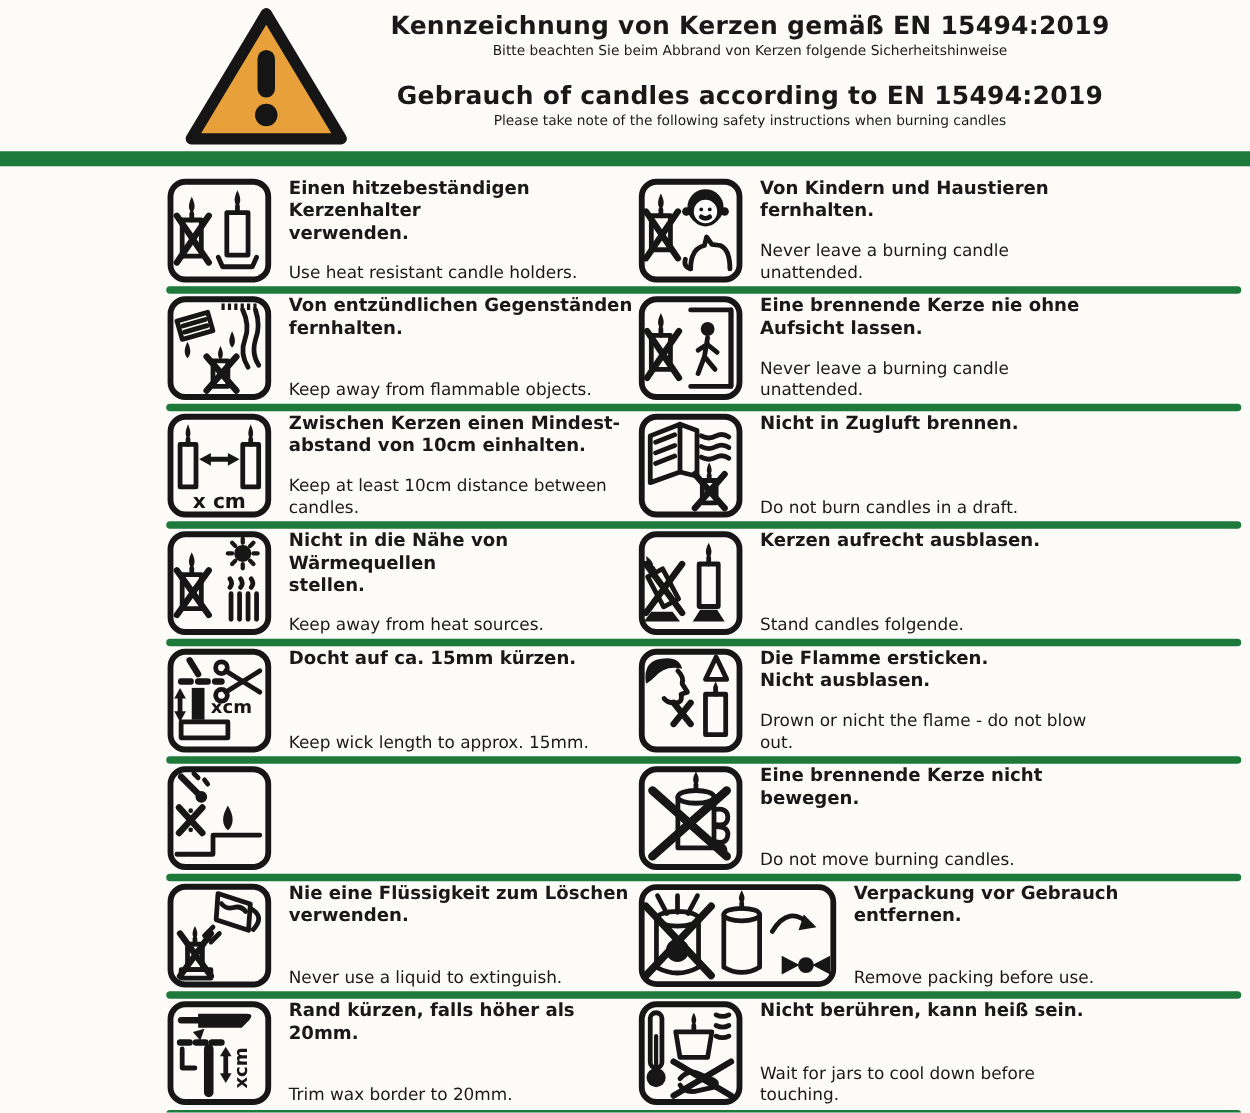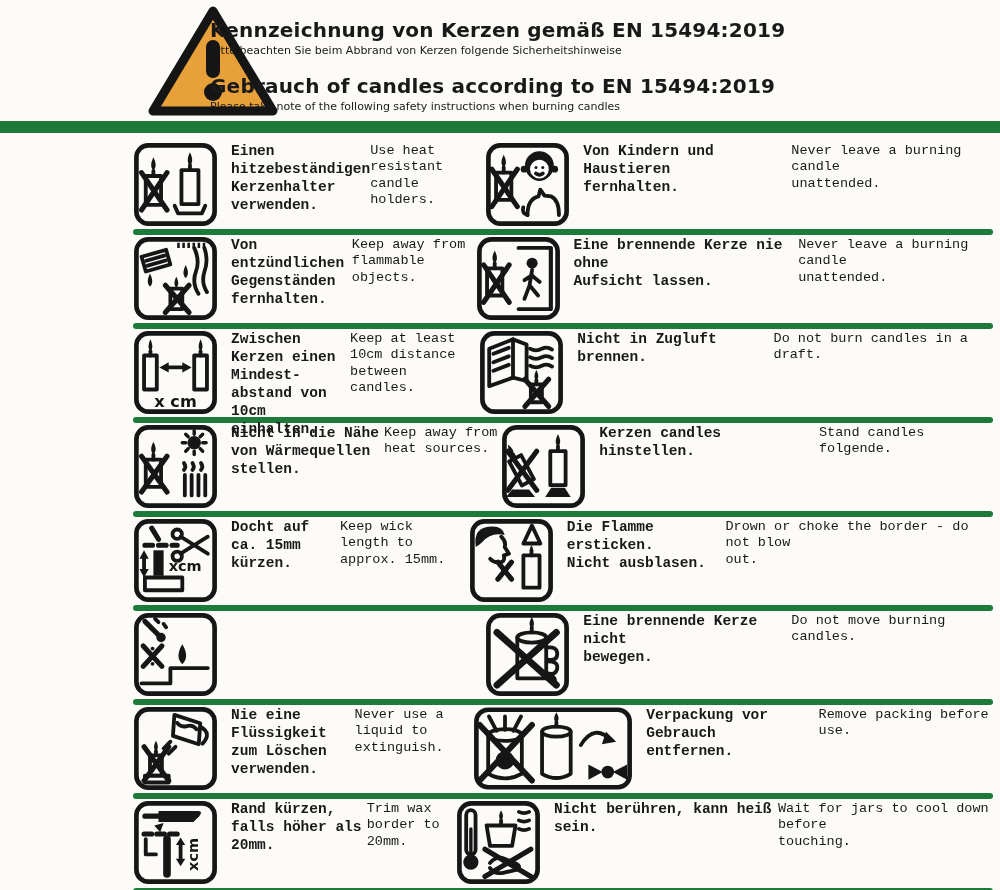--- a/index.html
+++ b/index.html
@@ -5,32 +5,32 @@
   html,body{margin:0;padding:0;}
   body{
     width:1000px;height:890px;overflow:hidden;
     background:#fcfbf8;
     font-family:"DejaVu Sans","Liberation Sans",sans-serif;
     color:var(--text,#191919);
     position:relative;
   }
   .header{position:relative;height:121px;}
   .warning-tri{position:absolute;left:146px;top:4px;}
-  .header-text{position:absolute;left:210px;right:10px;top:18px;}
+  .header-text{position:absolute;left:210px;right:10px;top:8px;text-align:center;}
   .title{font-size:20px;font-weight:bold;letter-spacing:0.2px;}
   .subtitle{font-size:11px;margin-top:2px;}
   .block-en{margin-top:17px;}
   .greenbar{height:12px;background:var(--divider-green,#1d7a3b);}
   .rows{padding-top:9px;}
   .row{display:flex;height:86px;padding-left:133px;}
   .cell{display:flex;width:377px;}
   .cell.right{width:auto;}
   .picto{width:85px;height:85px;flex:none;}
   .picto.wide{width:160px;}
-  .texts{margin-left:13px;display:flex;justify-content:space-between;padding:1px 0 2px;font-family:Liberation Mono, monospace;}
+  .texts{margin-left:13px;display:flex;flex-direction:column;justify-content:space-between;padding:1px 0 2px;}
   .de{font-weight:bold;font-size:14.5px;line-height:1.24;white-space:pre-line;}
   .en{font-size:13.5px;line-height:1.22;white-space:pre-line;}
   .divider{height:6px;margin:1px 0 1px 133px;width:860px;border-radius:3px;background:var(--divider-green,#1d7a3b);}
   .bottombar{height:6px;margin:2px 0 0 133px;width:860px;border-radius:3px;background:var(--divider-green,#1d7a3b);}
   
   .pg{stroke:#161616;stroke-width:4.5;fill:none;stroke-linecap:round;stroke-linejoin:round;}
   .pgb{stroke-width:5.5;}
   .pgx{stroke-width:6;}
   .pgf{fill:#161616;stroke:none;}
   .pgt{fill:#161616;font-family:"DejaVu Sans",sans-serif;font-weight:bold;}
@@ -243,21 +243,21 @@
         </g>
         <line x1="8" y1="32" x2="42" y2="78" class="pg pgx"></line>
           <line x1="42" y1="32" x2="8" y2="78" class="pg pgx"></line>
         <path class="pgf" d="M6 86 l7 -9 h20 l7 9 Z"></path>
         <rect x="58" y="32" width="18" height="40" class="pg"></rect>
         <line x1="67" y1="32" x2="67" y2="26" class="pg"></line>
         <path class="pgf" d="M67 12 C63.5 19 63.5 23 67 26.5 C70.5 23 70.5 19 67 12 Z"></path>
         <path class="pgf" d="M52 86 l7 -11 h16 l7 11 Z"></path>
       </svg>
       <div class="texts">
-        <div class="de">Kerzen candles hinstellen.</div>
+        <div class="de">Kerzen aufrecht ausblasen.</div>
         <div class="en">Stand candles folgende.</div>
       </div>
     </div>
   </div>
   <div class="divider"></div>
 
   <div class="row">
     <div class="cell left">
       <svg class="picto" viewBox="0 0 100 100">
         <rect x="4" y="4" width="92" height="92" rx="14" class="pg pgb"></rect>
@@ -287,21 +287,21 @@
         <line x1="34" y1="52" x2="50" y2="72" class="pg pgx"></line>
           <line x1="50" y1="52" x2="34" y2="72" class="pg pgx"></line>
         <path class="pg" d="M64 30 L74 9 L84 30 Z" stroke-width="4"></path>
         <rect x="64" y="44" width="19" height="38" class="pg"></rect>
         <line x1="73.5" y1="44" x2="73.5" y2="38" class="pg"></line>
         <path class="pgf" d="M73.5 32 C71 36.5 71 39 73.5 41.5 C76 39 76 36.5 73.5 32 Z"></path>
       </svg>
       <div class="texts">
         <div class="de">Die Flamme ersticken.
 Nicht ausblasen.</div>
-        <div class="en">Drown or choke the border - do not blow
+        <div class="en">Drown or nicht the flame - do not blow
 out.</div>
       </div>
     </div>
   </div>
   <div class="divider"></div>
 
   <div class="row">
     <div class="cell left">
       <svg class="picto" viewBox="0 0 100 100">
         <rect x="4" y="4" width="92" height="92" rx="14" class="pg pgb"></rect>

